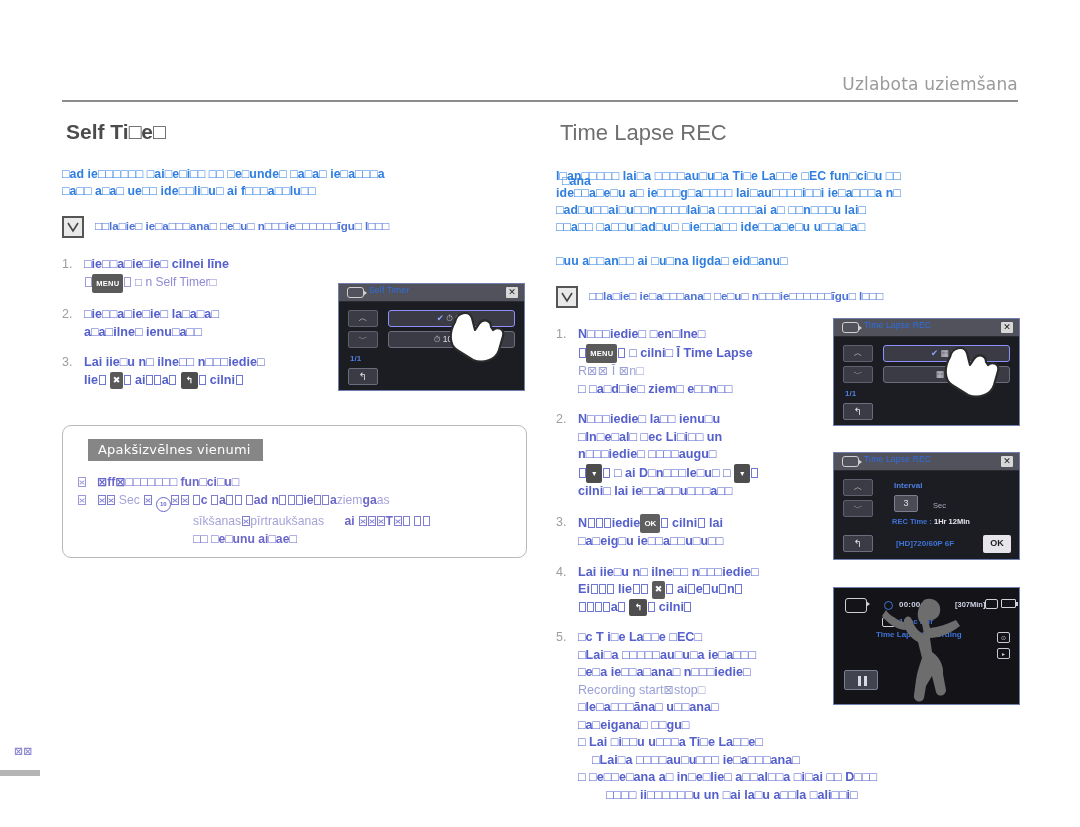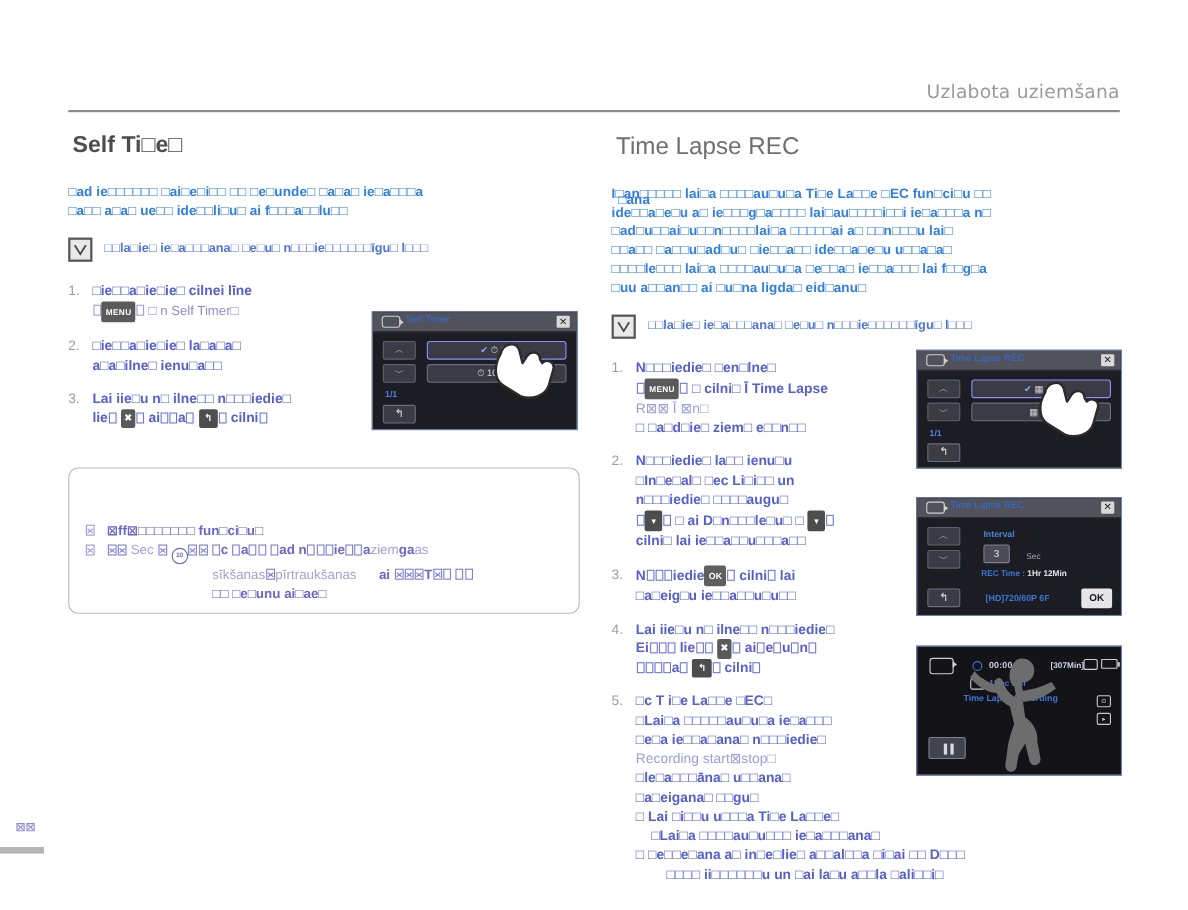--- a/index.html
+++ b/index.html
@@ -272,20 +272,21 @@
             ai<span class="bx"></span><span class="bx"></span>a<span class="bx"></span>
             <span class="k-back">↰</span><span class="bx"></span>
             cilni<span class="bx"></span>
           </span>
         </span>
       </li>
     </ol>
   </div>
 
   <div class="subcard">
+    <div class="subcard-h">Apakšizvēlnes vienumi</div>
     <div class="subcard-body">
       <div class="bullet-row">
         <span class="bul"><span class="bxx"></span></span>
         <span class="txt">⊠ff⊠□□□□□□□ fun□ci□u□</span>
       </div>
       <div class="bullet-row">
         <span class="bul"><span class="bxx"></span></span>
         <span class="txt">
           <span class="bxx"></span><span class="bxx"></span>
           <span class="pale">Sec</span>
@@ -315,21 +316,21 @@
 
     <p class="intro">
       <span class="ovwrap">
         <span class="under">I□an□□□□□</span>
         <span class="over">□ana</span>
       </span>
       <span>lai□a □□□□au□u□a Ti□e La□□e □EC fun□ci□u □□</span><br>
       <span>ide□□a□e□u a□ ie□□□g□a□□□□ lai□au□□□□i□□i ie□a□□□a n□</span><br>
       <span>□ad□u□□ai□u□□n□□□□lai□a □□□□□ai a□ □□n□□□u lai□</span><br>
       <span>□□a□□ □a□□u□ad□u□ □ie□□a□□ ide□□a□e□u u□□a□a□</span><br>
-      <span>□□□□le□□□ lai□a □□□□au□u□a □e□□a□ ie□□a□□□ lai f□□g□a</span><br>
+      <br>
       <span>□uu a□□an□□ ai □u□na ligda□ eid□anu□</span>
     </p>
 
     <div class="note">
       <span class="ico-box">
         <svg width="14" height="14" viewBox="0 0 14 14">
             <polyline points="2,3 7,11 12,3" fill="none" stroke="#444" stroke-width="1.6"></polyline>
           </svg>
       </span>
       <span class="note-txt">□□la□ie□ ie□a□□□ana□ □e□u□ n□□□ie□□□□□□īgu□ l□□□</span>

